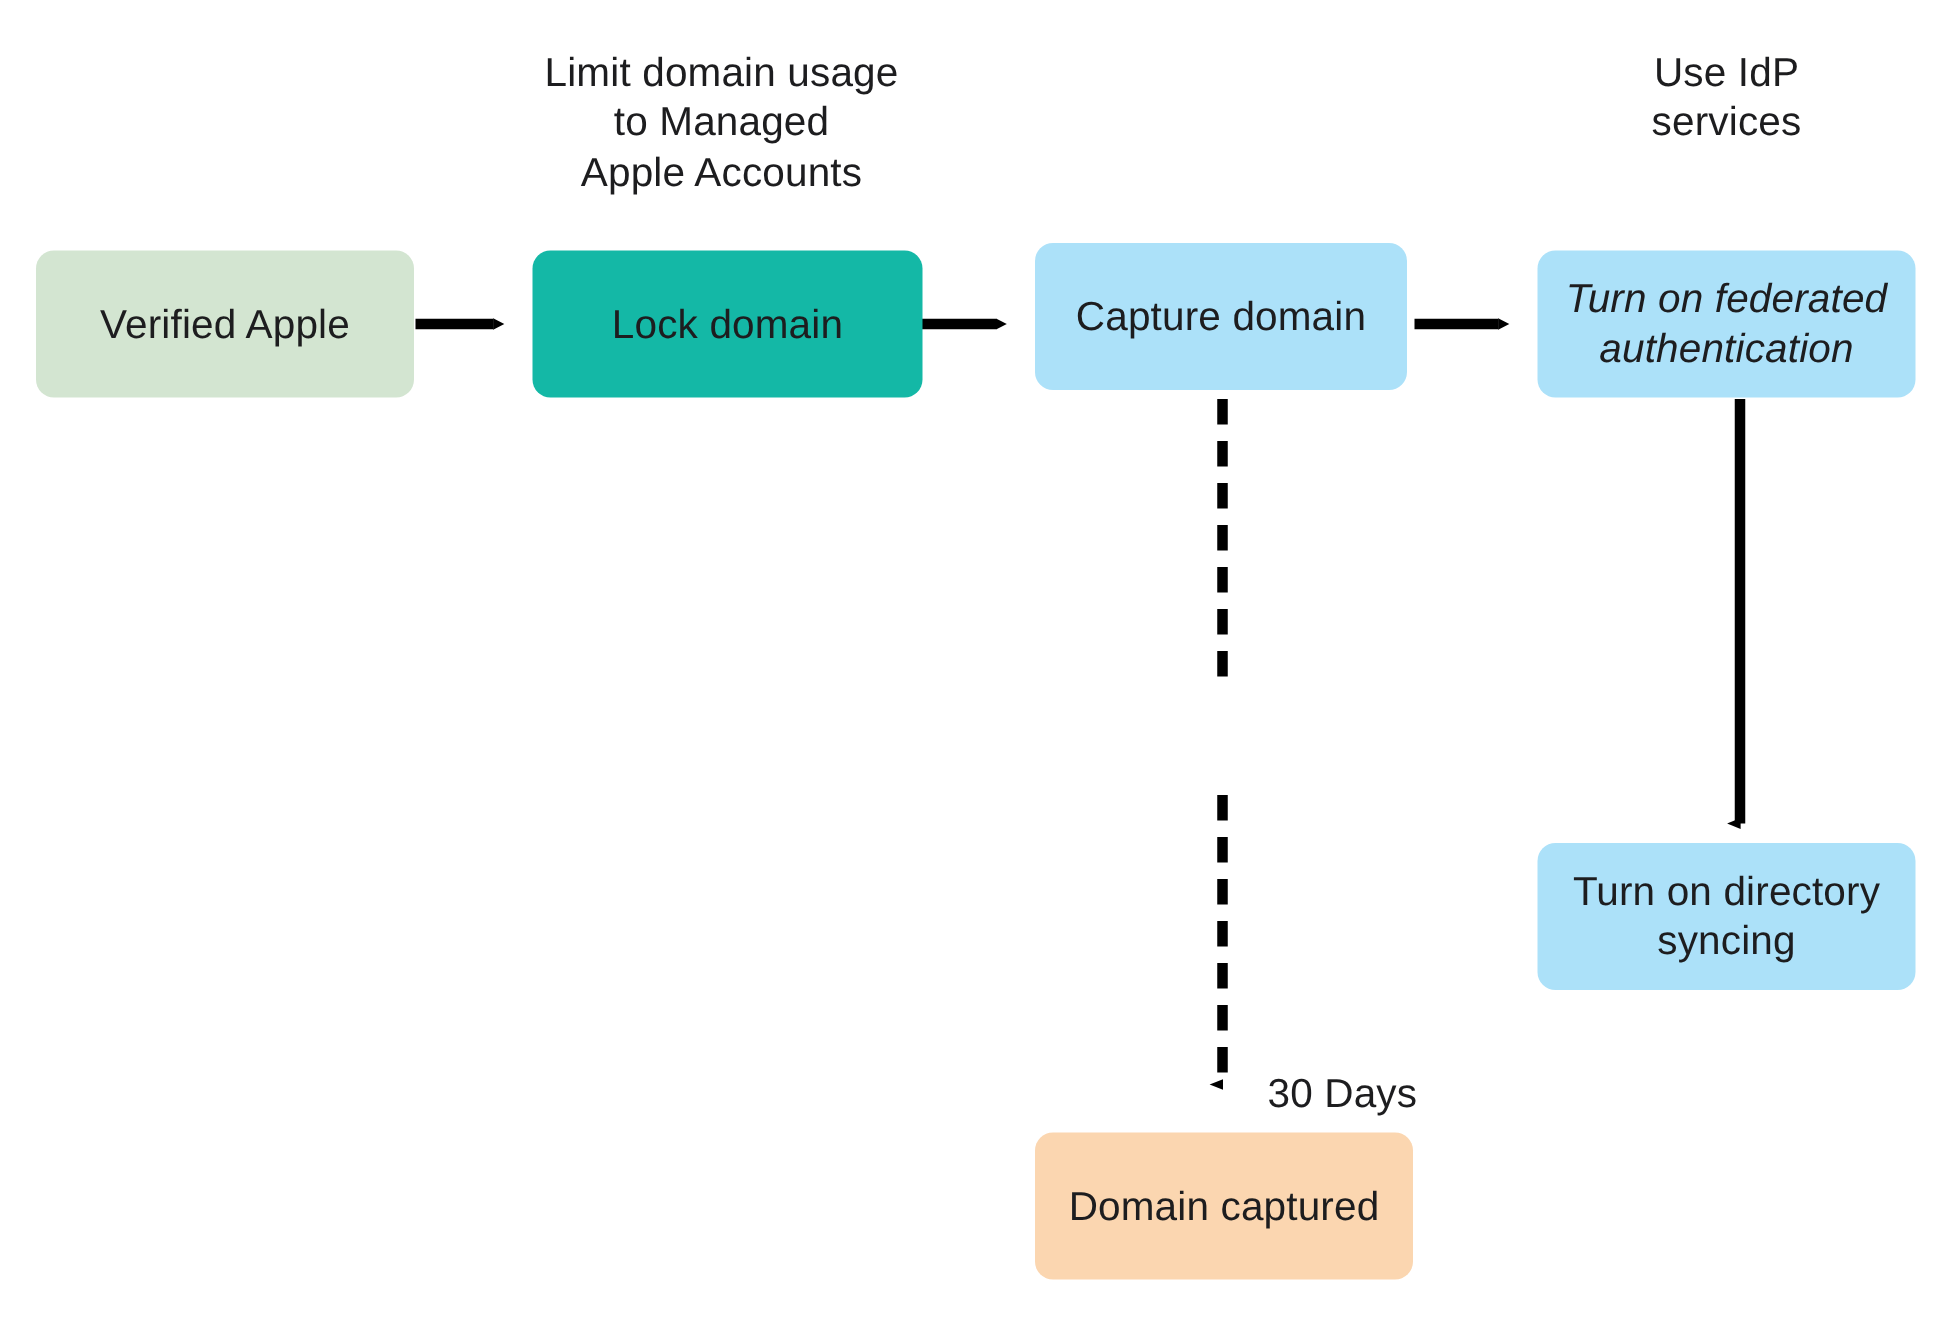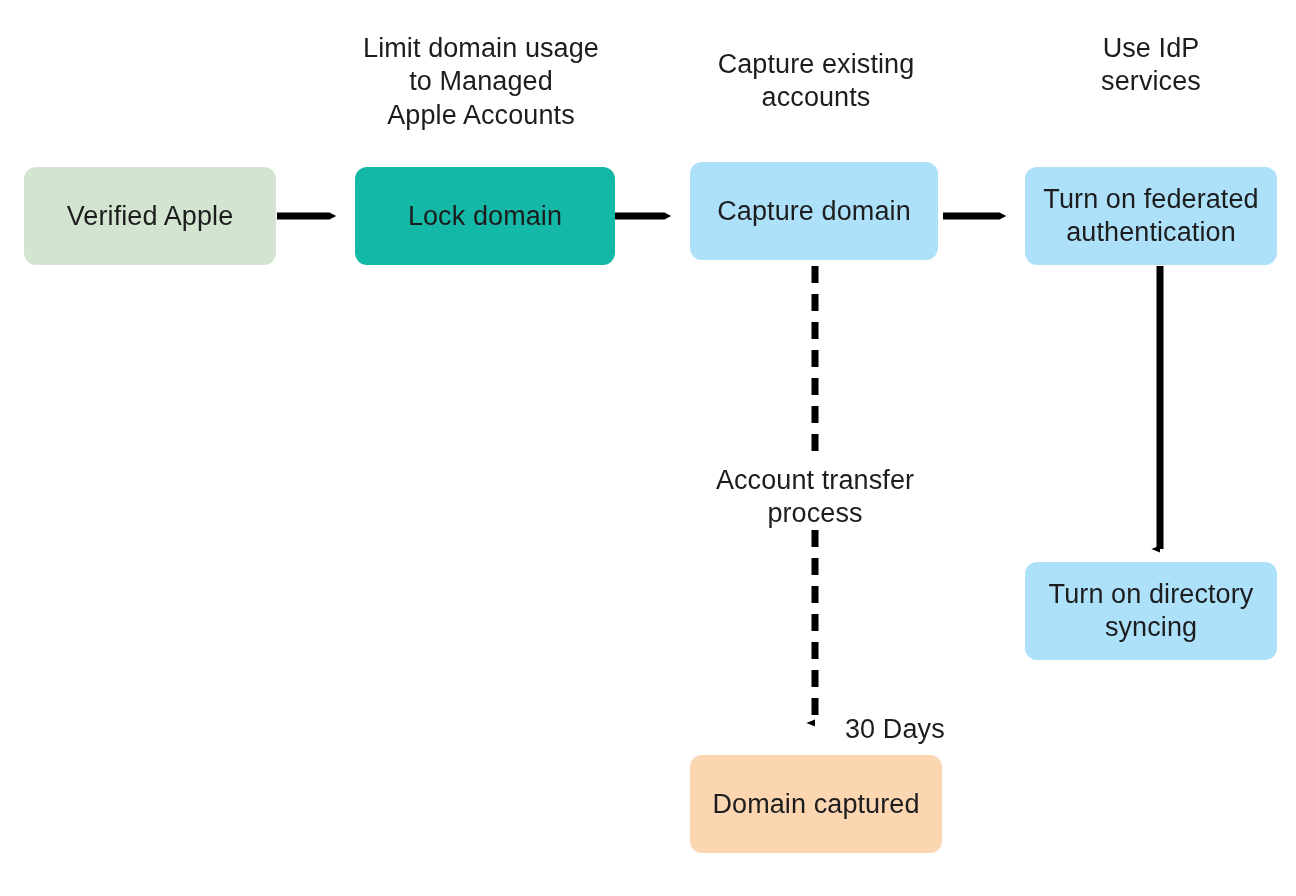--- a/index.html
+++ b/index.html
@@ -95,38 +95,34 @@
 
     <g>
       <line x1="1160" y1="266" x2="1160" y2="549" stroke="#000000" stroke-width="7" marker-end="url(#arrowDown)"></line>
     </g>
   </svg>
 
   <div class="caption" style="left:355px; top:32px; width:252px;">Limit domain usage
 to Managed
 Apple Accounts</div>
 
-  <div class="caption" style="left:690px; top:48px; width:252px;">Capture existing
-accounts</div>
 
   <div class="caption" style="left:1025px; top:32px; width:252px;">Use IdP
 services</div>
 
   <div class="node" style="left:24px; top:167px; width:252px; height:98px; background:#d3e5d1;">Verified Apple</div>
 
   <div class="node" style="left:355px; top:167px; width:260px; height:98px; background:#14b8a6;">Lock domain</div>
 
   <div class="node" style="left:690px; top:162px; width:248px; height:98px; background:#ace1f9;">Capture domain</div>
 
-  <div class="node" style="left:1025px; top:167px; width:252px; height:98px; background:#ace1f9;">Turn on federated
+  <div class="node" style="left:1025px; top:167px; width:252px; height:98px; background:#ace1f9;font-style:italic;">Turn on federated
 authentication</div>
 
   <div class="node" style="left:1025px; top:562px; width:252px; height:98px; background:#ace1f9;">Turn on directory
 syncing</div>
 
   <div class="node" style="left:690px; top:755px; width:252px; height:98px; background:#fbd6b0;">Domain captured</div>
 
-  <div class="edge-label" style="left:655px; top:464px; width:320px;">Account transfer
-process</div>
 
   <div class="edge-label" style="left:845px; top:713px; width:200px; text-align:left;">30 Days</div>
 
 </div>
 
 </body></html>

